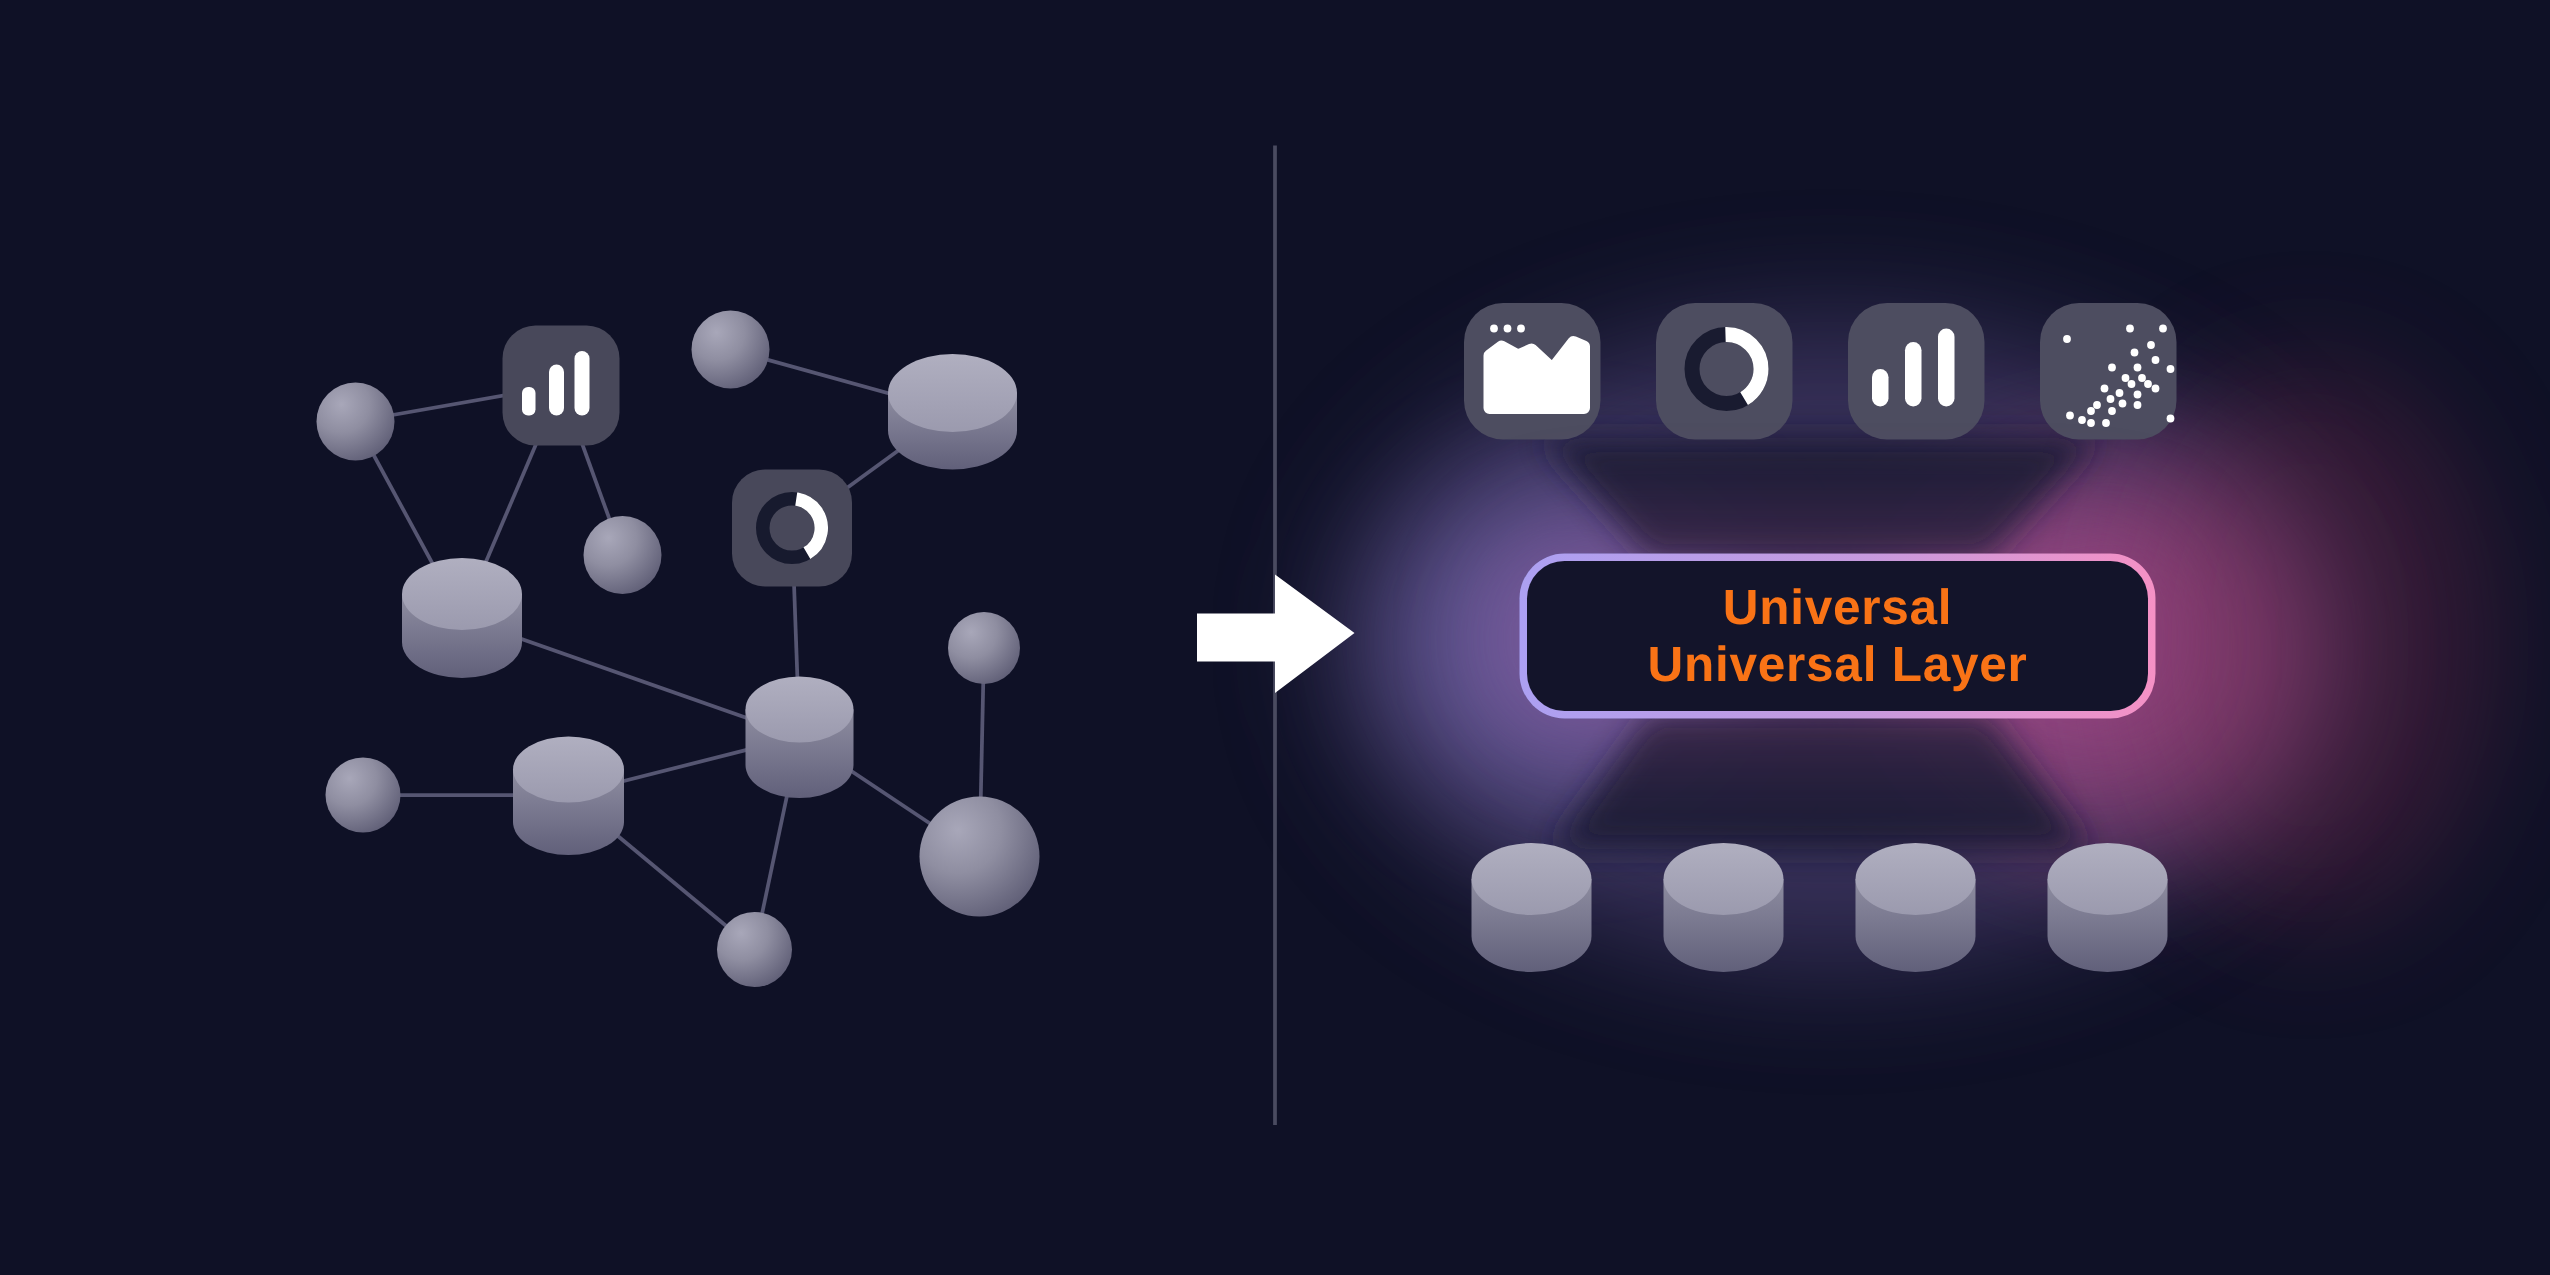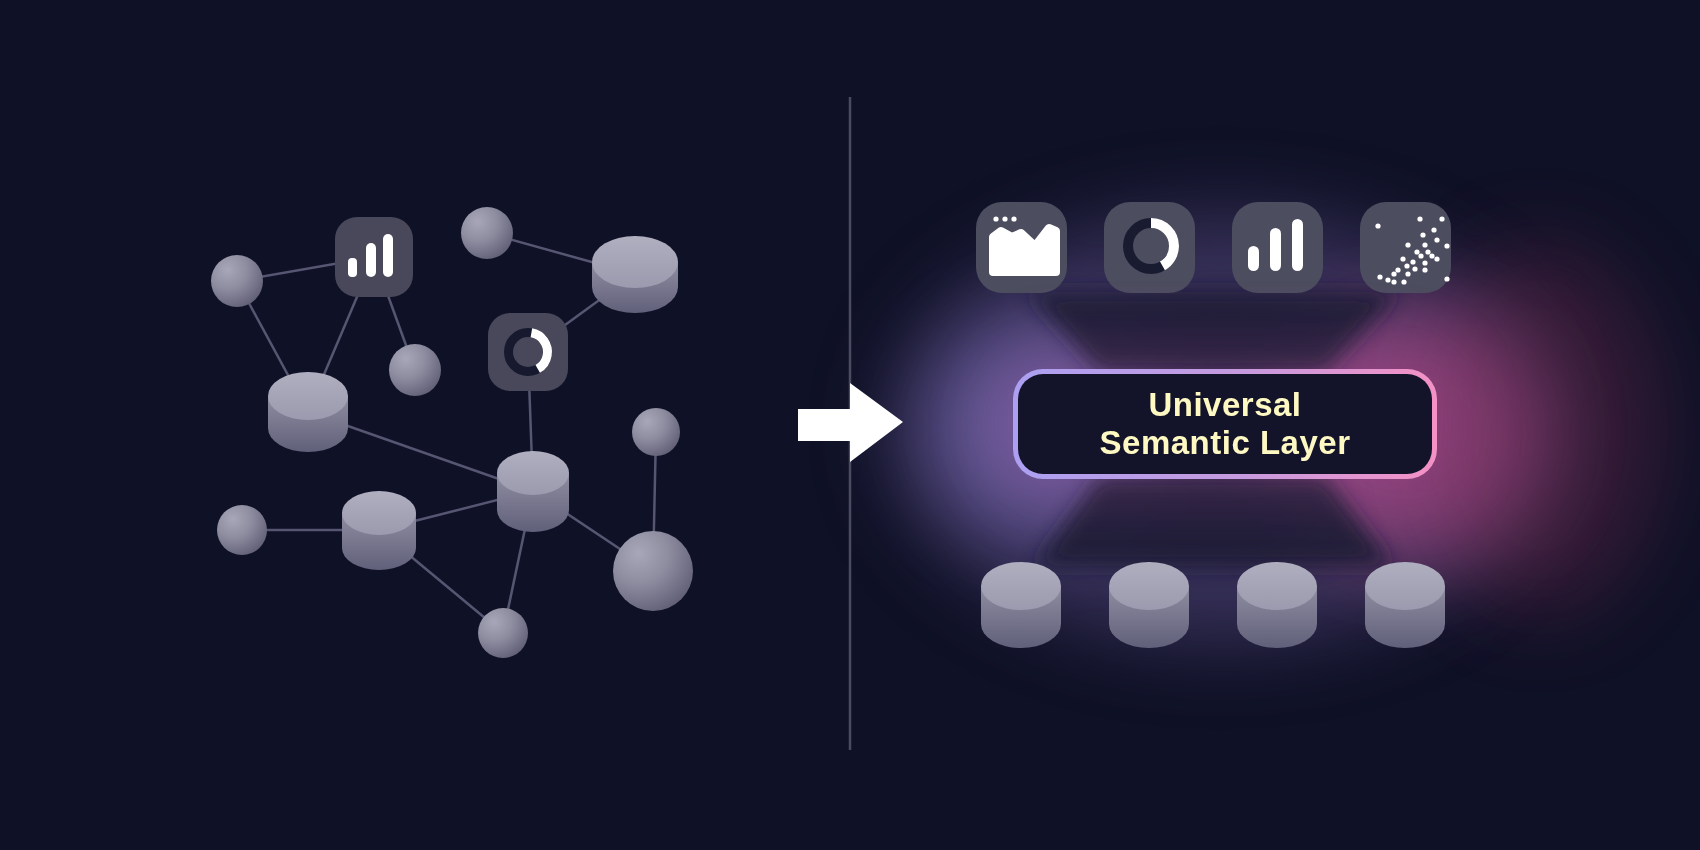--- a/index.html
+++ b/index.html
@@ -7,21 +7,21 @@
   svg.scene{position:absolute;left:0;top:0;width:1700px;height:850px;}
   .usl-box{
     position:absolute;left:1013px;top:369px;width:424px;height:110px;
     box-sizing:border-box;padding:5px;border-radius:30px;
     background:linear-gradient(90deg,#aca0f2 0%,#c79ade 55%,#f591c5 100%);
     box-shadow:0 0 70px 14px rgba(186,86,158,0.28);
   }
   .usl-inner{
     width:100%;height:100%;border-radius:25px;background:#13142a;
     display:flex;flex-direction:column;align-items:center;justify-content:center;
-    color:#fef9c3;font-weight:bold;font-size:33px;line-height:38px;
+    color:#f97316;font-weight:bold;font-size:33px;line-height:38px;
     letter-spacing:0.5px;text-align:center;
   }
 </style>
 </head>
 <body>
 
 <div class="canvas">
 <svg class="scene" viewBox="0 0 1700 850">
   <defs>
     <radialGradient id="sph" cx="32%" cy="28%" r="80%">
@@ -195,16 +195,16 @@
     <g>
       <path d="M1365,586 L1365,624 A40,24 0 0 0 1445,624 L1445,586 Z" fill="url(#cylBody)"></path>
       <ellipse cx="1405" cy="586" rx="40" ry="24" fill="url(#cylTop)"></ellipse>
     </g>
   </g>
 </svg>
 
 <div class="usl-box">
   <div class="usl-inner">
     <div>Universal</div>
-    <div>Semantic Layer</div>
+    <div>Universal Layer</div>
   </div>
 </div>
 </div>
 
 </body></html>

